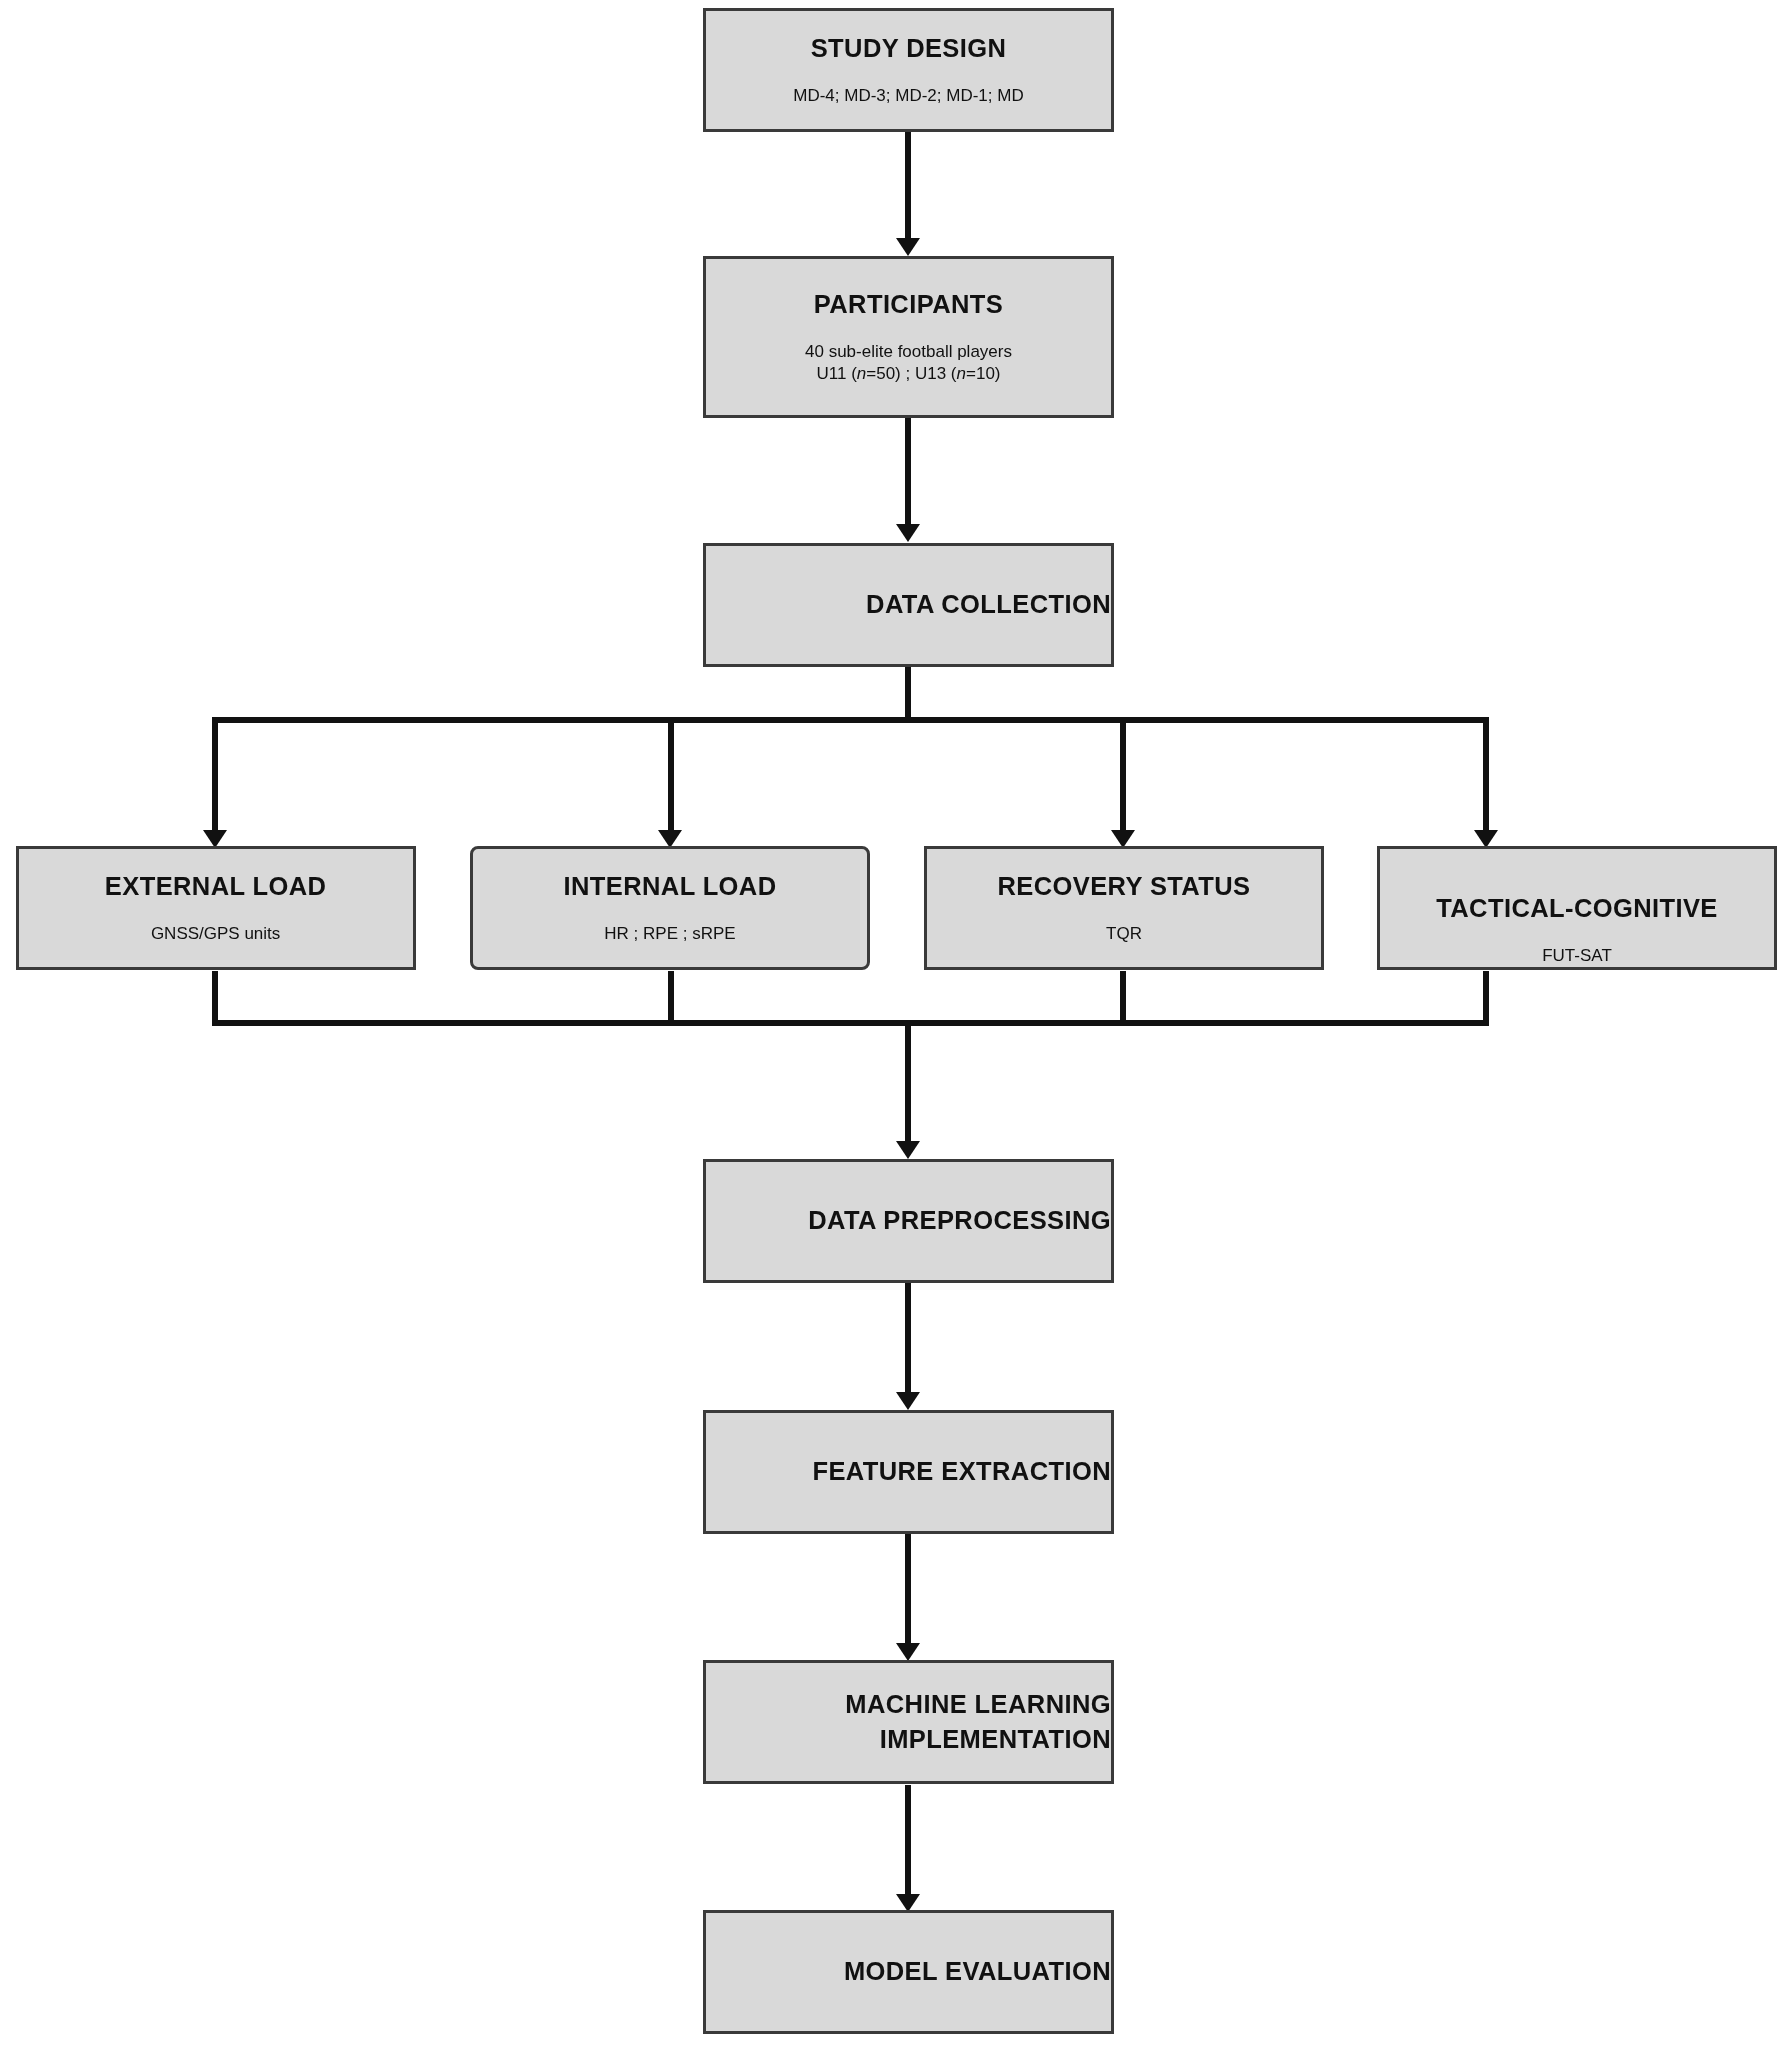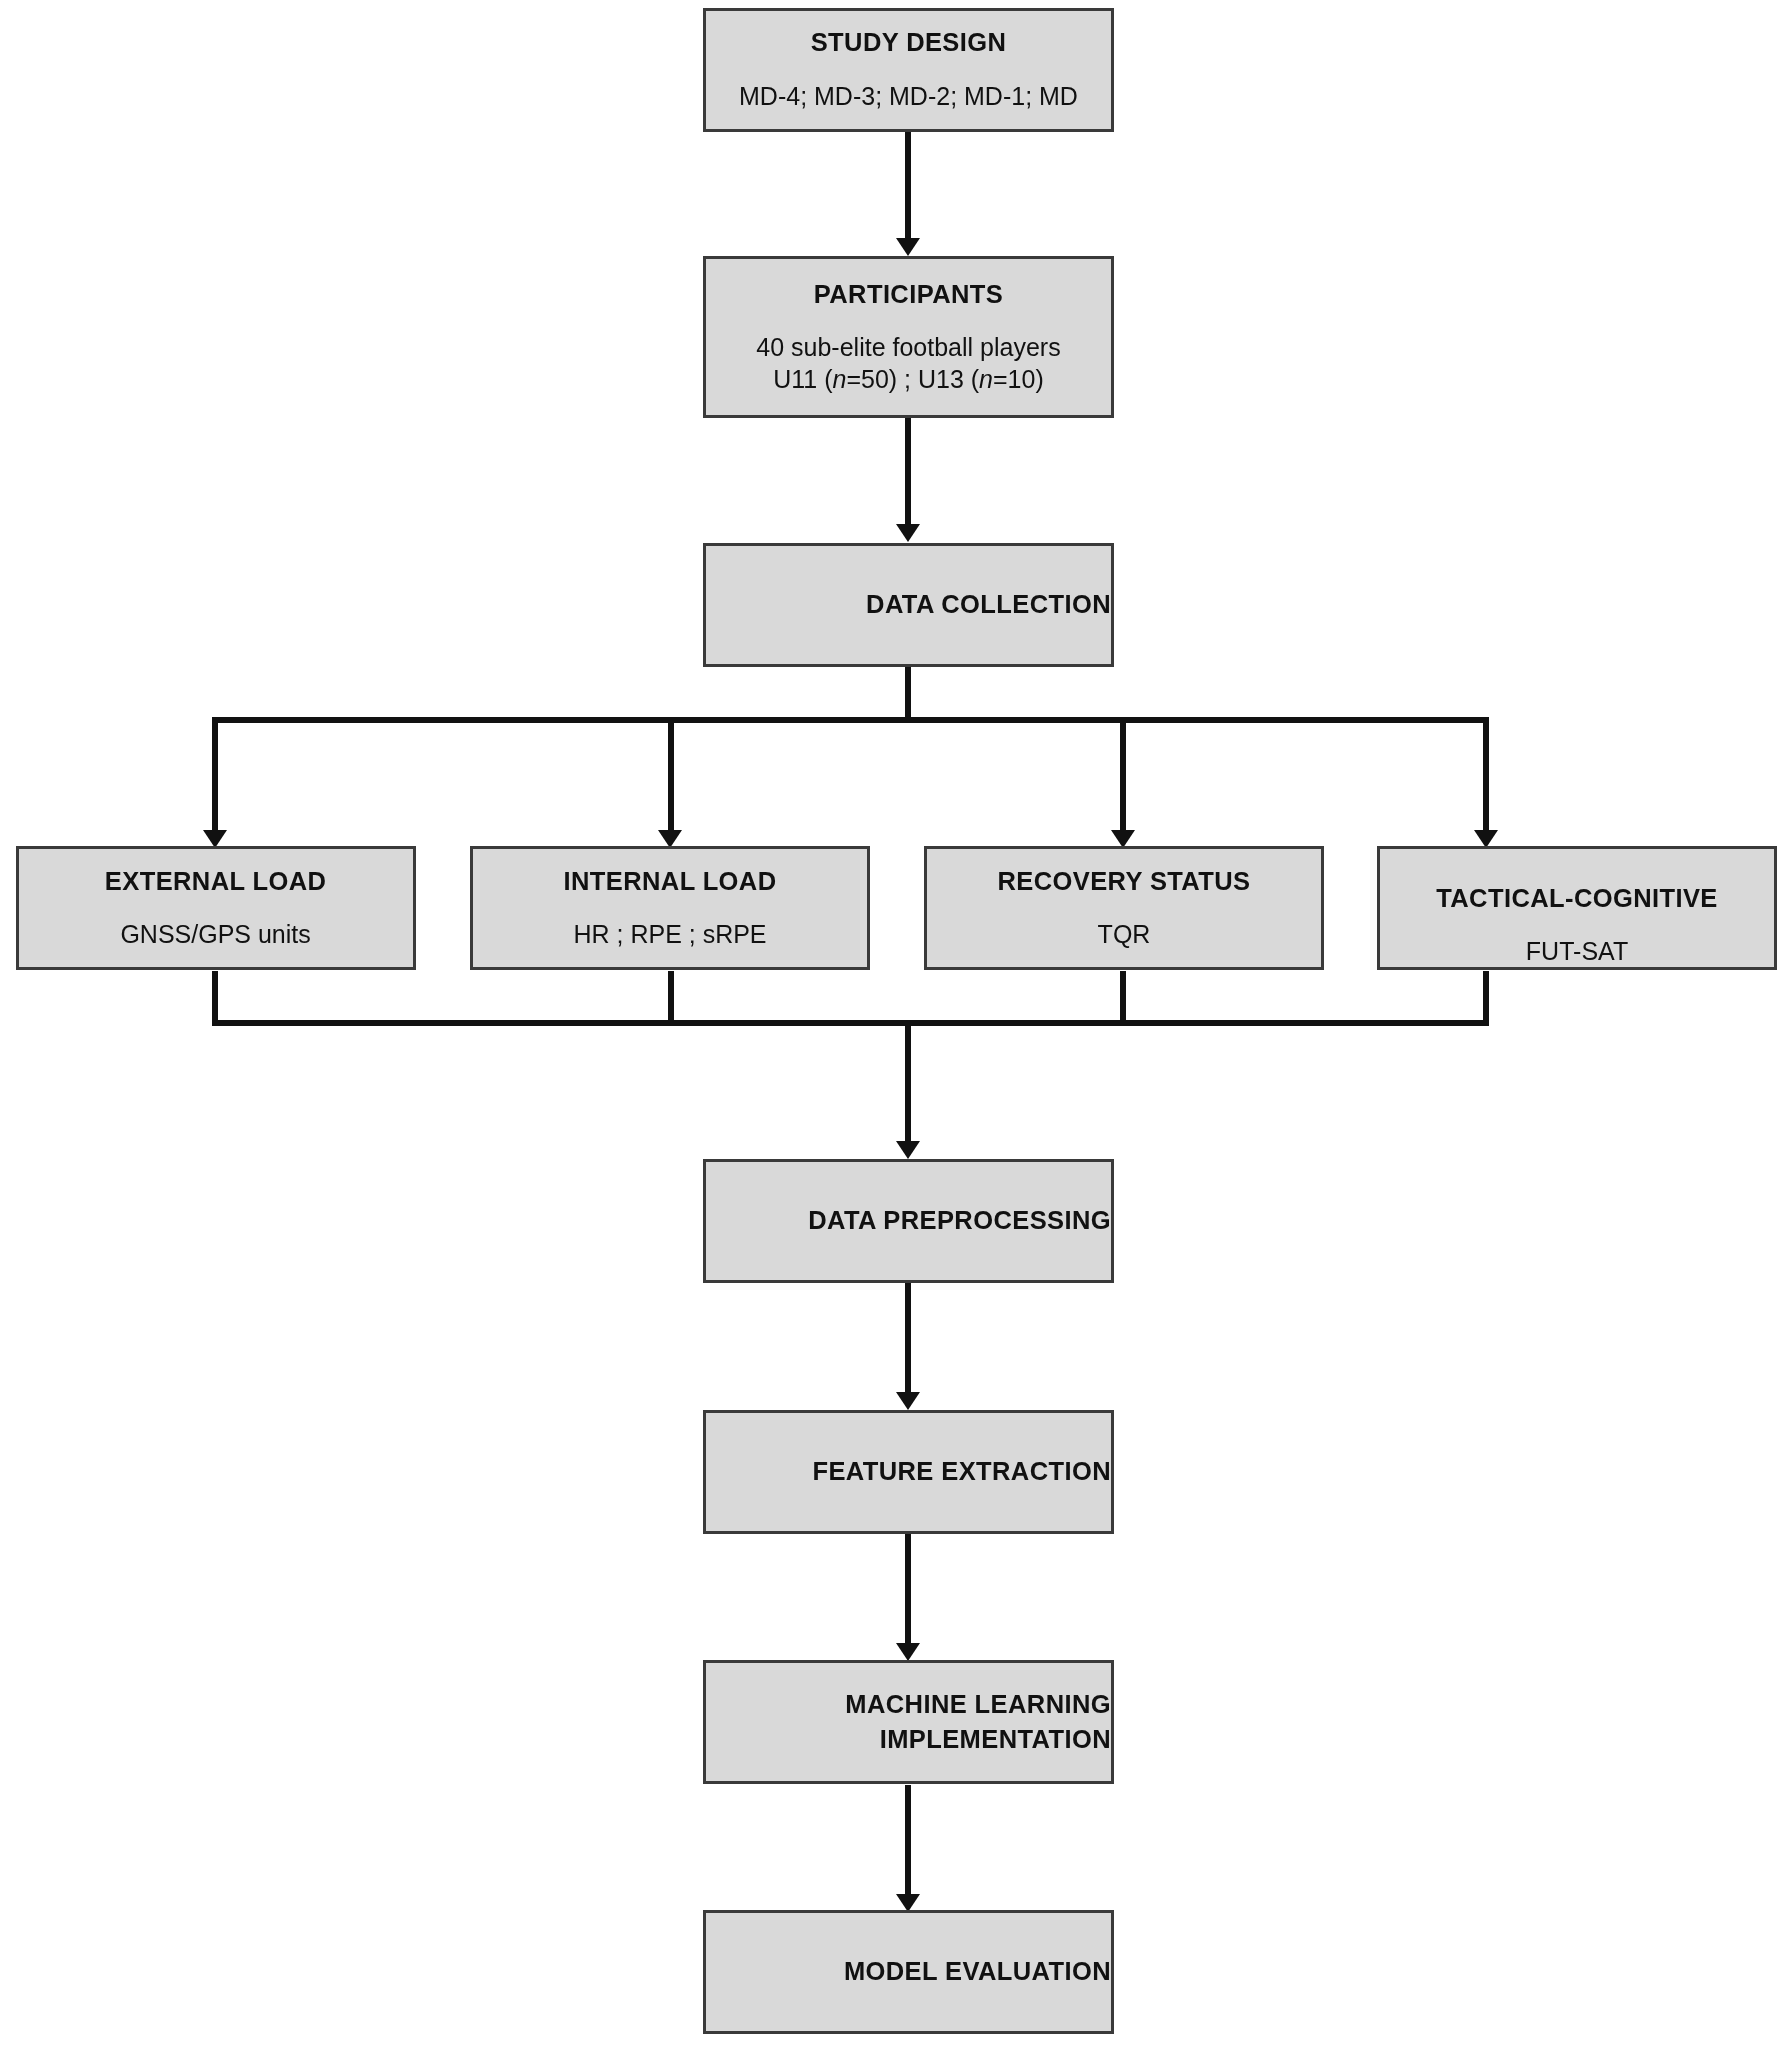--- a/index.html
+++ b/index.html
@@ -33,21 +33,21 @@
     color: #111111;
   }
   .node .title {
     font-weight: bold;
     font-size: 25.5px;
     letter-spacing: 0.4px;
     line-height: 1.22;
   }
   .node .sub {
     font-weight: normal;
-    font-size: 25px;
+    font-size: 17px;
     line-height: 1.28;
     margin-top: 21px;
   }
   .node.two-line .title {
     line-height: 1.38;
   }
   .node.titleonly { justify-content: center; align-items: flex-end; }
 
   
   .vline {
@@ -110,21 +110,21 @@
   <div class="arrowhead" style="left:1111px; top:830px;"></div>
 
   <div class="vline" style="left:1483px; top:717px; height:116px;"></div>
   <div class="arrowhead" style="left:1474px; top:830px;"></div>
 
   <div class="node" style="left:15.6px; top:846px; width:400px; height:124px;">
     <div class="title">EXTERNAL LOAD</div>
     <div class="sub">GNSS/GPS units</div>
   </div>
 
-  <div class="node" style="left:470px; top:846px; width:400px; height:124px;">
+  <div class="node" style="left:470px; top:846px; width:400px; height:124px;border-radius:8px;">
     <div class="title">INTERNAL LOAD</div>
     <div class="sub">HR ; RPE ; sRPE</div>
   </div>
 
   <div class="node" style="left:924px; top:846px; width:400px; height:124px;">
     <div class="title">RECOVERY STATUS</div>
     <div class="sub">TQR</div>
   </div>
 
   <div class="node" style="left:1377px; top:846px; width:400px; height:124px;justify-content:flex-end;">

